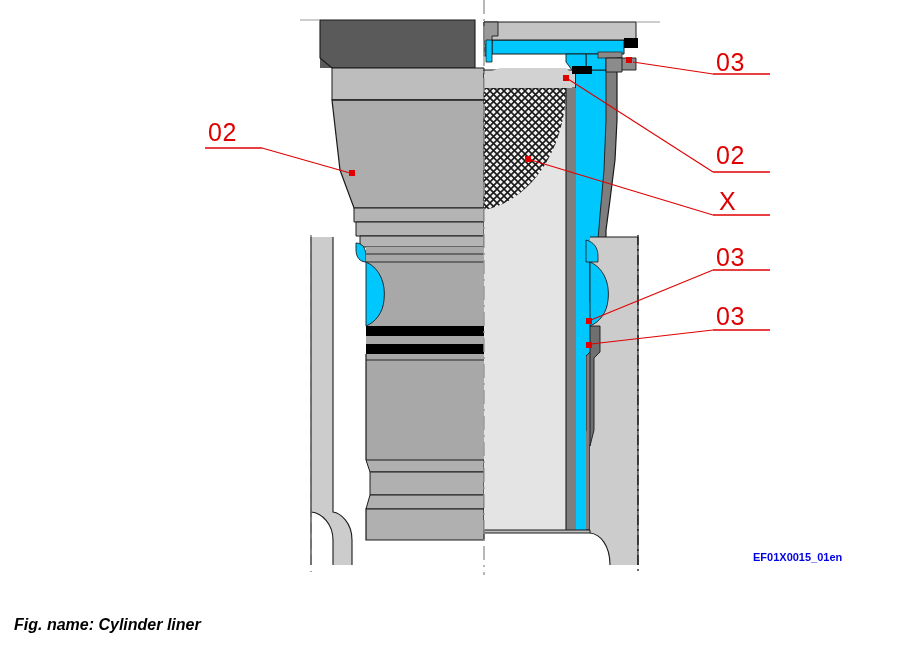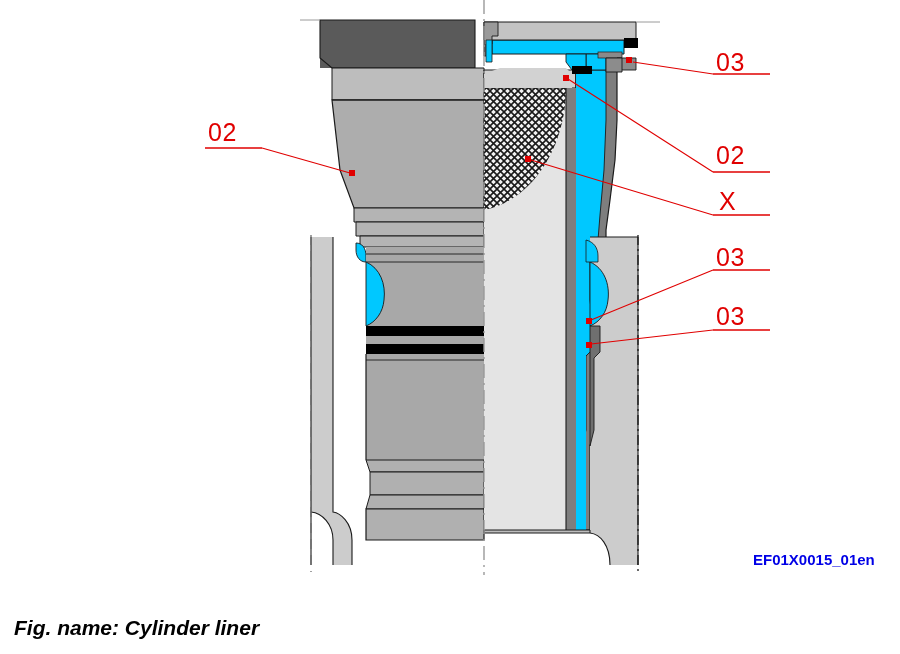--- a/index.html
+++ b/index.html
@@ -37,33 +37,33 @@
     letter-spacing: 0.5px;
     white-space: nowrap;
     line-height: 1;
   }
   #figure-id {
     position: absolute;
     left: 753px;
     top: 552px;
     color: #0000e6;
     font-family: "Liberation Sans", sans-serif;
-    font-size: 15px;
+    font-size: 11px;
     font-weight: bold;
     white-space: nowrap;
     line-height: 1;
   }
   #figure-caption {
     position: absolute;
     left: 14px;
     top: 617px;
     color: #000000;
     font-family: "Liberation Sans", sans-serif;
     font-style: italic;
-    font-size: 21px;
+    font-size: 16px;
     font-weight: bold;
     white-space: nowrap;
     line-height: 1;
   }
 </style>
 </head>
 <body>
 
 <div id="figure-root">
 

